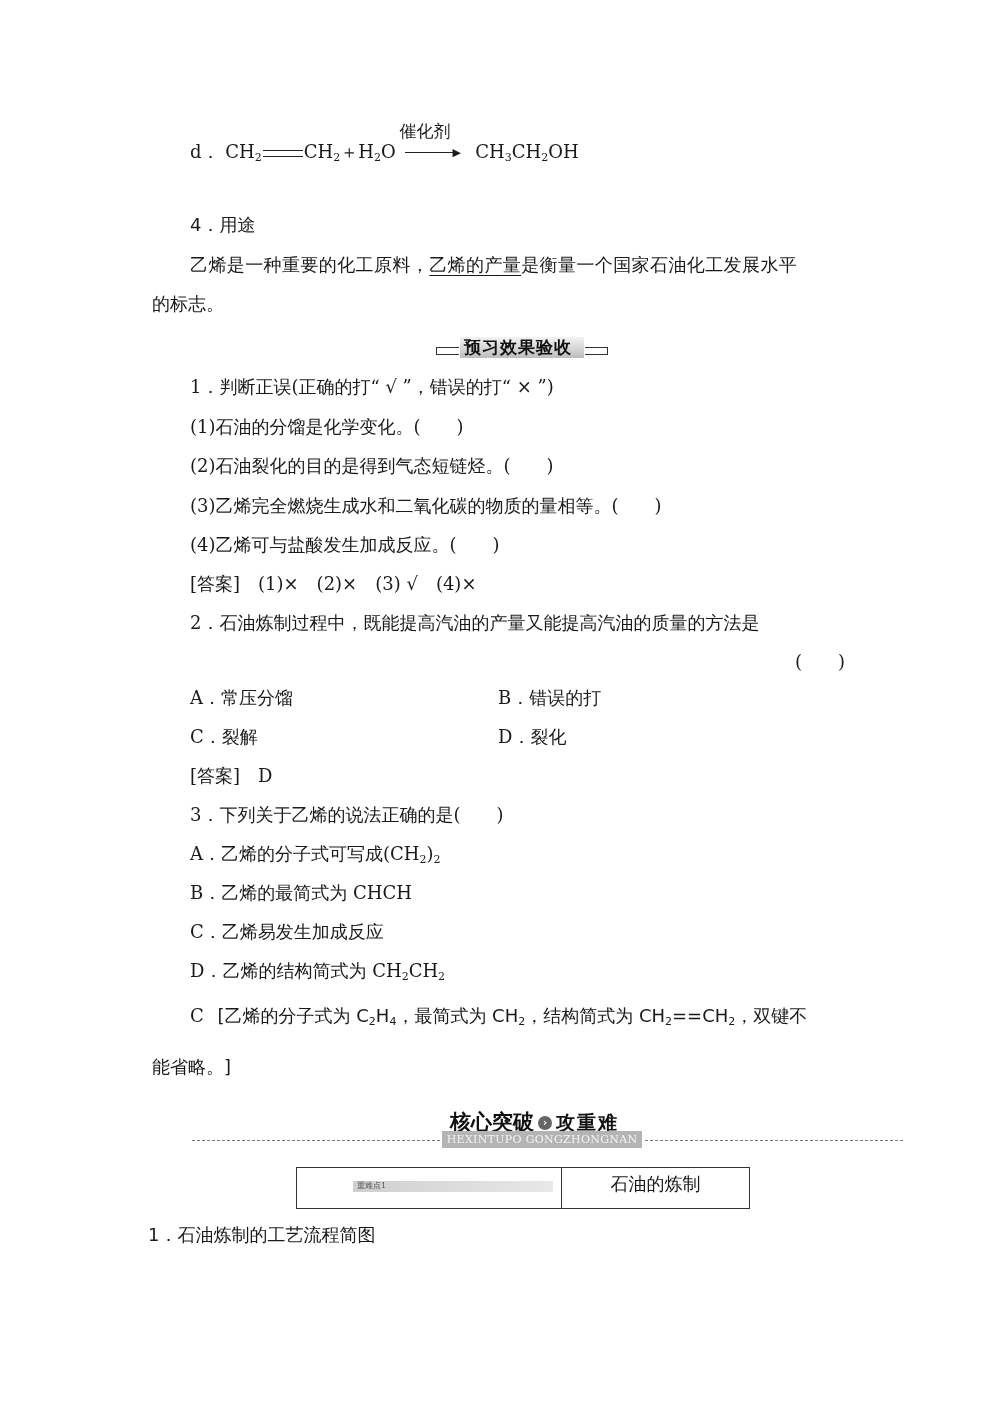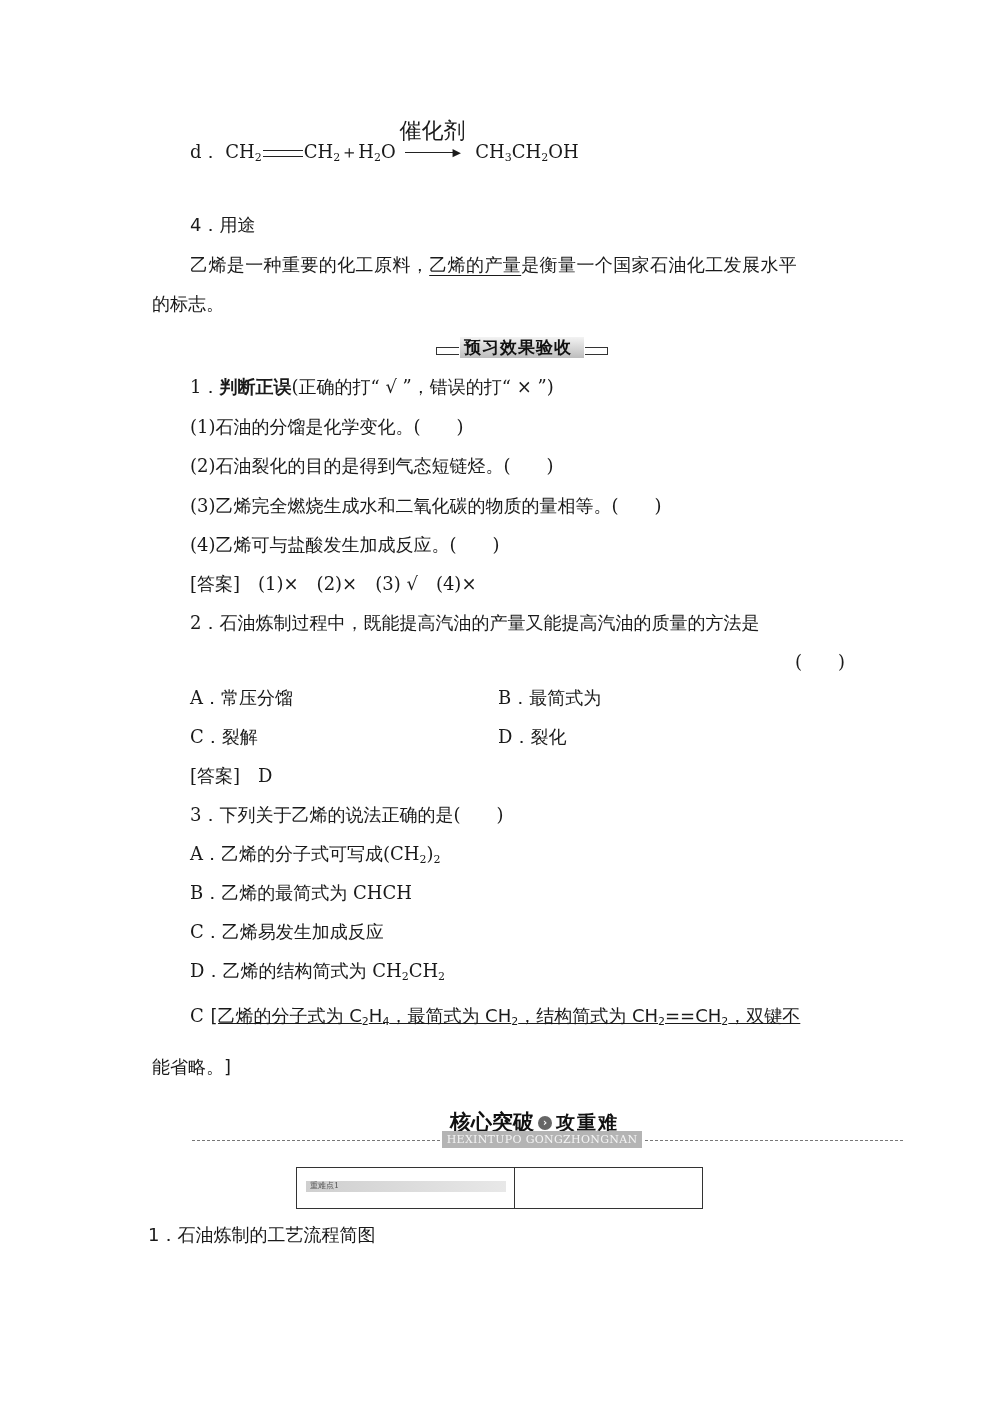--- a/index.html
+++ b/index.html
@@ -5,49 +5,49 @@
   html, body { margin: 0; padding: 0; background: #ffffff; }
   body {
     width: 1000px; height: 1414px; position: relative; overflow: hidden;
     font-family: "DejaVu Serif", "Liberation Serif", serif;
     color: #1a1a1a;
   }
   .line {
     position: absolute; font-size: 18px; line-height: 24px; white-space: nowrap;
   }
   .sans { font-family: "DejaVu Sans", "Liberation Sans", sans-serif; text-align: right; }
-  .bold { font-weight: bold; }
+  .bold { font-weight: normal; }
   sub { font-size: 11px; vertical-align: -3px; line-height: 0; }
   .u { text-decoration: underline; text-underline-offset: 4px; }
 
   
   .eq { position: absolute; left: 190px; top: 140px; font-size: 18px; line-height: 24px; white-space: nowrap; }
   .dbl { display: inline-block; width: 40px; height: 5px; border-top: 1.3px solid #222; border-bottom: 1.3px solid #222; vertical-align: middle; margin: 0 1px; }
   .arrow-wrap { position: relative; display: inline-block; width: 56px; height: 24px; vertical-align: middle; margin: 0 8px 0 4px; }
-  .arrow-label { position: absolute; left: -6px; top: -22px; font-size: 22px; }
+  .arrow-label { position: absolute; left: -6px; top: -22px; font-size: 17px; }
   .arrow-line { position: absolute; left: 0; top: 11px; width: 50px; height: 0; border-top: 1.3px solid #222; }
   .arrow-head { position: absolute; left: 47px; top: 6px; font-size: 11px; line-height: 11px; }
 
   
   .banner1 { position: absolute; left: 436px; top: 336px; width: 172px; height: 22px; }
   .banner1 .rail { position: absolute; top: 11px; height: 6px; border-top: 1.5px solid #333; border-bottom: 1.5px solid #333; border-left: 1.5px solid #333; width: 22px; }
   .banner1 .rail.l { left: 0; border-right: none; border-left: 1.5px solid #333; }
   .banner1 .rail.r { right: 0; border-left: none; border-right: 1.5px solid #333; }
   .banner1 .plate { position: absolute; left: 24px; right: 24px; top: 1px; height: 21px; background: linear-gradient(#f3f3f3, #bdbdbd); }
   .banner1 .txt { position: absolute; left: 28px; top: 0; font-size: 17px; font-weight: bold; letter-spacing: 1px; font-family: "DejaVu Sans", sans-serif; color: #111; }
 
   
   .banner2-title { position: absolute; left: 450px; top: 1108px; font-family: "DejaVu Sans", sans-serif; font-size: 21px; font-weight: bold; white-space: nowrap; color: #111; }
   .banner2-title .sep { display: inline-block; width: 14px; height: 14px; border-radius: 50%; background: #666; color: #fff; font-size: 10px; line-height: 14px; text-align: center; vertical-align: middle; margin: 0 4px; }
   .banner2-title .heavy { font-size: 19px; letter-spacing: 2px; }
   .dash { position: absolute; top: 1140px; height: 0; border-top: 1.5px dashed #777; }
   .banner2-sub { position: absolute; left: 442px; top: 1131px; width: 200px; height: 17px; background: #b4b4b4; color: #f4f4f4; font-size: 11px; line-height: 17px; text-align: center; letter-spacing: 0.3px; white-space: nowrap; }
 
   
-  .kp-table { position: absolute; left: 296px; top: 1167px; width: 405px; height: 40px; border: 1.5px solid #333; display: flex; }
+  .kp-table { position: absolute; left: 296px; top: 1167px; width: 405px; height: 40px; border: 1.5px solid #333; display: flex; padding-left: 47px; }
   .kp-left { width: 217px; border-right: 1.5px solid #333; position: relative; }
   .kp-strip { position: absolute; left: 9px; top: 13px; width: 200px; height: 11px; background: linear-gradient(90deg, #cfcfcf, #e8e8e8); }
   .kp-tag { position: absolute; left: 13px; top: 12px; font-size: 8px; color: #555; font-family: "DejaVu Serif", serif; }
   .kp-right { flex: 1; text-align: center; font-size: 18px; line-height: 32px; font-family: "DejaVu Sans", sans-serif; }
 </style>
 </head>
 <body>
 
 <div class="eq">
   <span>d．</span>
@@ -78,47 +78,48 @@
 </div>
 <div class="line" style="left:190px; top:415px;">(1)石油的分馏是化学变化。(　　)</div>
 <div class="line" style="left:190px; top:454px;">(2)石油裂化的目的是得到气态短链烃。(　　)</div>
 <div class="line" style="left:190px; top:494px;">(3)乙烯完全燃烧生成水和二氧化碳的物质的量相等。(　　)</div>
 <div class="line" style="left:190px; top:533px;">(4)乙烯可与盐酸发生加成反应。(　　)</div>
 <div class="line" style="left:190px; top:572px;">[答案]　(1)×　(2)×　(3) √　(4)×</div>
 
 <div class="line" style="left:190px; top:611px;">2．石油炼制过程中，既能提高汽油的产量又能提高汽油的质量的方法是</div>
 <div class="line" style="left:795px; top:650px;">(　　)</div>
 <div class="line" style="left:190px; top:686px;">A．常压分馏</div>
-<div class="line" style="left:498px; top:686px;">B．最简式为</div>
+<div class="line" style="left:498px; top:686px;">B．错误的打</div>
 <div class="line" style="left:190px; top:725px;">C．裂解</div>
 <div class="line" style="left:498px; top:725px;">D．裂化</div>
 <div class="line" style="left:190px; top:764px;">[答案]　D</div>
 
 <div class="line" style="left:190px; top:803px;">3．下列关于乙烯的说法正确的是(　　)</div>
 <div class="line" style="left:190px; top:842px;">
   <span>A．乙烯的分子式可写成(CH</span><sub>2</sub><span>)</span><sub>2</sub>
 </div>
 <div class="line" style="left:190px; top:881px;">B．乙烯的最简式为 CHCH</div>
 <div class="line" style="left:190px; top:920px;">C．乙烯易发生加成反应</div>
 <div class="line" style="left:190px; top:959px;">
   <span>D．乙烯的结构简式为 CH</span><sub>2</sub><span>CH</span><sub>2</sub>
 </div>
 <div class="line" style="left:190px; top:1004px;">
   <span>C</span>
-  <span class="sans" style="margin-left:1px;text-decoration:underline;"><span>[乙烯的分子式为 C</span><sub>2</sub><span>H</span><sub>4</sub><span>，最简式为 CH</span><sub>2</sub><span>，结构简式为 CH</span><sub>2</sub><span>==CH</span><sub>2</sub><span>，双键不</span></span>
+  <span class="sans" style="margin-left:8px;"><span>[乙烯的分子式为 C</span><sub>2</sub><span>H</span><sub>4</sub><span>，最简式为 CH</span><sub>2</sub><span>，结构简式为 CH</span><sub>2</sub><span>==CH</span><sub>2</sub><span>，双键不</span></span>
 </div>
 <div class="line sans" style="left:152px; top:1055px;">能省略。]</div>
 
 <div class="banner2-title">
   <span>核心突破</span><span class="sep">›</span><span class="heavy">攻重难</span>
 </div>
 <div class="dash" style="left:192px; width:248px;"></div>
 <div class="banner2-sub">HEXINTUPO GONGZHONGNAN</div>
 <div class="dash" style="left:645px; width:258px;"></div>
 
 <div class="kp-table">
   <div class="kp-left">
     <span class="kp-strip"></span>
     <span class="kp-tag">重难点1</span>
   </div>
+  <div class="kp-right">石油的炼制</div>
 </div>
 
 <div class="line sans" style="left:148px; top:1223px;">1．石油炼制的工艺流程简图</div>
 
 </body></html>

